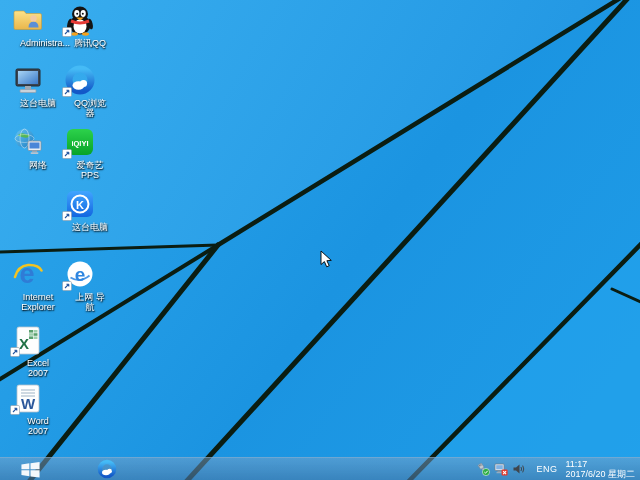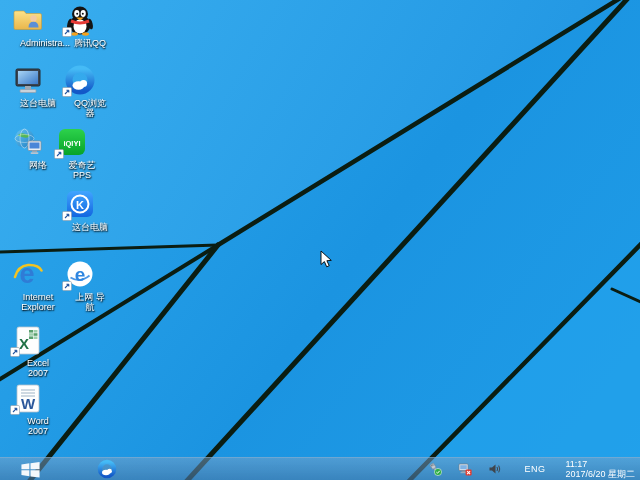--- a/index.html
+++ b/index.html
@@ -11,21 +11,21 @@
   .art svg.main{width:32px;height:32px;display:block;}
   .scut{position:absolute;left:-2px;bottom:-1px;width:10px;height:10px;}
   .lbl{margin-top:2px;font-size:9px;line-height:10px;color:#fff;
        text-shadow:0 1px 2px rgba(0,0,0,.85),1px 1px 1px rgba(0,0,0,.6);padding-left:20px;}
   
   #taskbar{position:absolute;left:0;bottom:0;width:640px;height:22px;z-index:3;
      background:linear-gradient(180deg,rgba(124,163,199,.52),rgba(74,120,166,.62));
      border-top:1px solid rgba(210,232,248,.35);display:flex;align-items:center;}
   #start-btn{position:absolute;left:14px;top:1px;width:32px;height:20px;display:flex;align-items:center;justify-content:center;}
   #pinned-btn{position:absolute;left:94px;top:0px;width:26px;height:22px;display:flex;align-items:center;justify-content:center;}
-  #tray{position:absolute;right:2px;top:0;height:22px;display:flex;align-items:center;gap:16px;}
+  #tray{position:absolute;right:2px;top:0;height:22px;display:flex;align-items:center;gap:4px;}
   #tray svg{display:block;}
   .lang{color:#fff;font-size:9px;letter-spacing:.5px;margin:0 4px 0 6px;}
   .clock{color:#fff;font-size:9px;line-height:10px;text-align:left;margin-right:3px;white-space:nowrap;}
   #cursor{position:absolute;left:320px;top:250px;z-index:4;}
 </style>
 </head>
 <body>
 
 <div id="screen">
 
@@ -151,21 +151,21 @@
         <circle cx="19.5" cy="19.5" r="3.6" fill="#fff"></circle>
       </svg>
       <svg class="scut" viewBox="0 0 10 10">
           <rect x=".5" y=".5" width="9" height="9" rx="1.2" fill="#fff" stroke="#8a98a6" stroke-width=".6"></rect>
           <path d="M3 7 L6.8 3.2 M6.8 3.2 H4.4 M6.8 3.2 V5.6" stroke="#2456a0" stroke-width="1.1" fill="none"></path>
         </svg>
     </div>
     <div class="lbl">QQ浏览器</div>
   </div>
 
-  <div class="dicon" style="left:44px;top:126px">
+  <div class="dicon" style="left:52px;top:126px">
     <div class="art">
       <svg class="main" viewBox="0 0 32 32">
         <defs>
             <linearGradient id="g-iqy" x1="0" y1="0" x2="0" y2="1">
               <stop offset="0" stop-color="#2dd24b"></stop>
               <stop offset="1" stop-color="#07a329"></stop>
             </linearGradient>
           </defs>
         <rect x="3" y="3" width="26" height="26" rx="6" fill="url(#g-iqy)"></rect>
         <text x="16" y="19.5" font-size="7.5" font-weight="bold" fill="#fff" text-anchor="middle" font-family="Liberation Sans,sans-serif">iQIYI</text>

